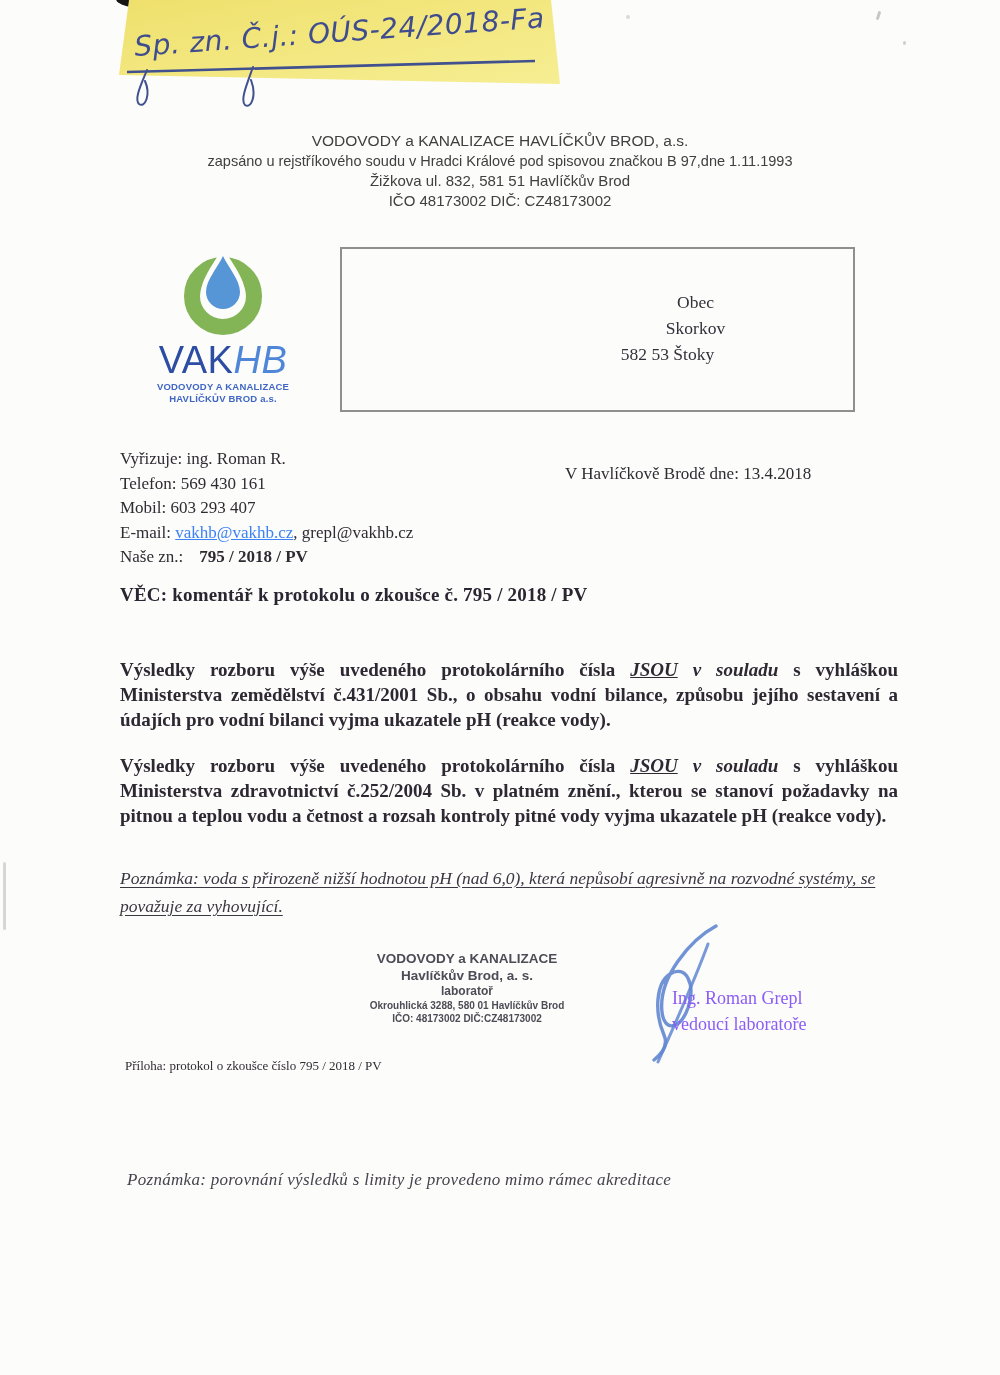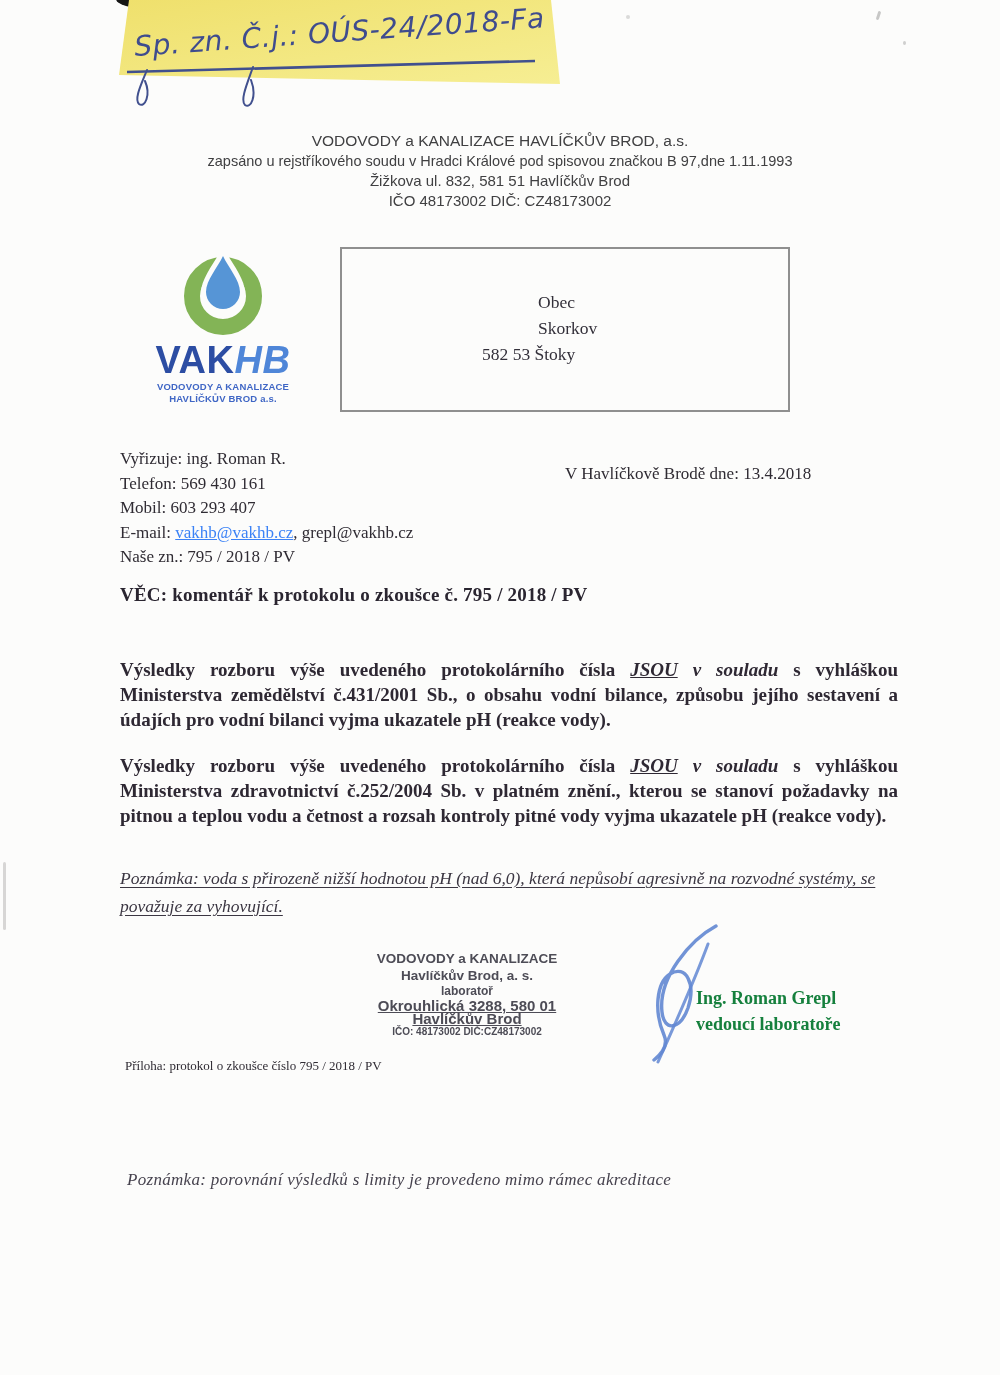--- a/index.html
+++ b/index.html
@@ -23,38 +23,38 @@
     font-family:"Liberation Sans", sans-serif; color:#404042;
   }
   .lh1 { font-size:15.5px; line-height:20px; }
   .lh2 { font-size:14.5px; line-height:20px; }
   .lh3 { font-size:15px;  line-height:20px; }
   .lh4 { font-size:15px;  line-height:20px; }
 
   
   .logo { position:absolute; left:147px; top:246px; width:152px; text-align:center;
           font-family:"Liberation Sans", sans-serif; }
-  .logo-acronym { font-size:38px; font-weight:700; line-height:36px; letter-spacing:.5px; }
+  .logo-acronym { font-size:38px; font-weight:400; line-height:36px; letter-spacing:.5px; }
   .logo-acronym .vak { color:#2c4da3; }
   .logo-acronym .hb  { color:#4f86d8; font-style:italic; }
   .logo-sub { font-size:9.5px; font-weight:bold; color:#3f66c5; line-height:11.5px;
               letter-spacing:.2px; margin-top:3px; }
 
   
   .addr-box {
-    position:absolute; left:340px; top:247px; width:450px; height:165px;
-    border:2px solid #8f8f8f; box-sizing:border-box;
+    position:absolute; left:340px; top:247px; width:515px; height:165px;
+    border:2px solid #8f8f8f; box-sizing:border-box;text-align:center;
   }
   .addr-lines { margin:40px 0 0 140px; font-size:17.5px; line-height:26px; color:#33303a; }
   .addr-lines .indent { margin-left:56px; }
 
   
   .contact { position:absolute; left:120px; top:447px; font-size:17px; line-height:24.5px; }
   .email-link { color:#3b82f6; text-decoration:underline; }
-  .ref-value { margin-left:4px; }
+  .ref-value { margin-left:16px;font-weight:bold; }
 
   .date-line { position:absolute; left:565px; top:464px; font-size:17px; }
 
   
   .subject { position:absolute; left:120px; top:584px; font-size:19px; font-weight:bold;
              letter-spacing:.2px; color:#2a2530; }
   .para { position:absolute; left:120px; width:778px; font-size:19px; font-weight:bold;
           line-height:25px; text-align:justify; color:#2e2833; margin:0; }
   .para-1 { top:657px; }
   .para-2 { top:753px; }
@@ -63,26 +63,26 @@
   .ph-note { position:absolute; left:120px; top:864px; width:790px; font-size:17.5px;
              font-style:italic; line-height:28px; color:#3b3642; margin:0;
              text-decoration:underline; text-underline-offset:3px; }
 
   
   .stamp { position:absolute; left:342px; top:950px; width:250px; text-align:center;
            font-family:"Liberation Sans", sans-serif; font-weight:bold; color:#4d4c56; }
   .st1 { font-size:13.5px; line-height:17px; }
   .st2 { font-size:13.5px; line-height:17px; }
   .st3 { font-size:12px;   line-height:15px; }
-  .st4 { font-size:15px;   line-height:13px;text-decoration:underline; }
+  .st4 { font-size:10px;   line-height:13px; }
   .st5 { font-size:10px;   line-height:13px; }
 
   .signature-svg { position:absolute; left:628px; top:920px; }
-  .signer { position:absolute; left:696px; top:985px; font-size:18px; line-height:26px;
-            color:#15803d;font-weight:bold; }
+  .signer { position:absolute; left:672px; top:985px; font-size:18px; line-height:26px;
+            color:#8b5cf6; }
 
   .attachment { position:absolute; left:125px; top:1058px; font-size:13px; }
 
   .footer-note { position:absolute; left:127px; top:1170px; font-size:17px;
                  font-style:italic; color:#46424e; letter-spacing:.3px; }
 </style>
 </head>
 <body>
 
 <div class="page">

